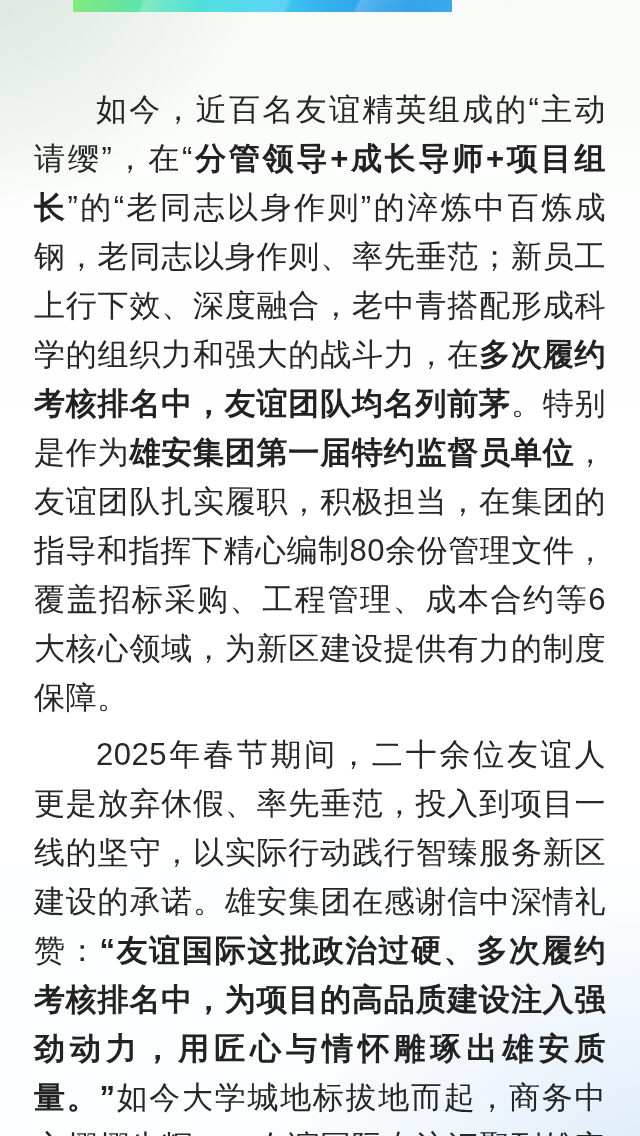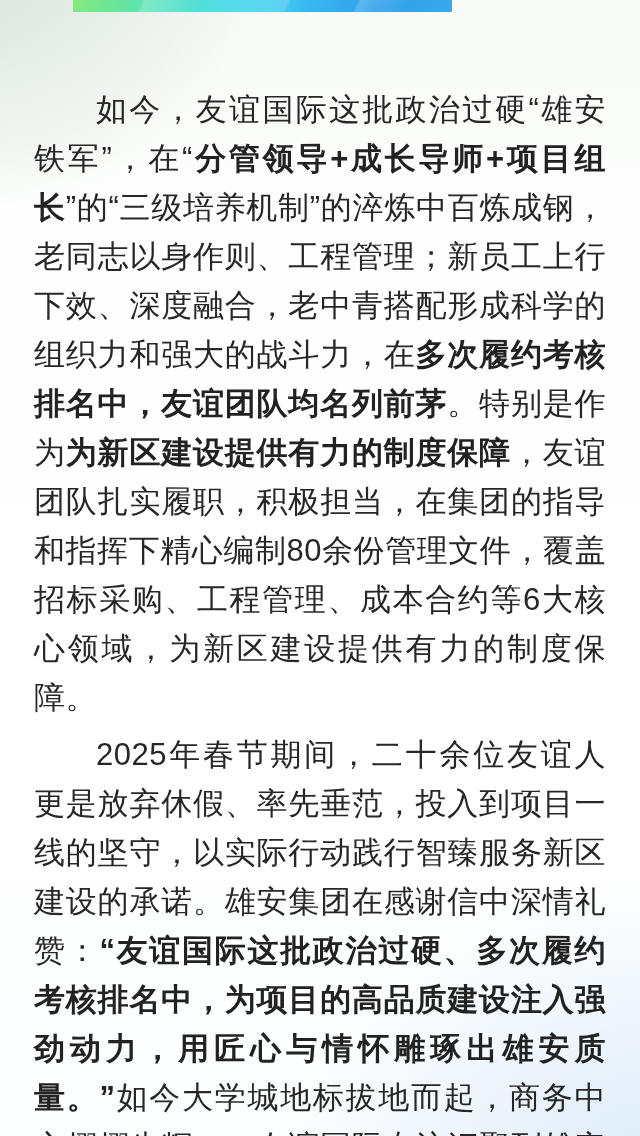--- a/index.html
+++ b/index.html
@@ -58,15 +58,15 @@
   }
 </style>
 </head>
 <body>
 
 <div class="bg-layer"></div>
 
 <div class="top-bar"></div>
 
 <div class="article">
-  <p><span>如今，友谊国际这批政治过硬“雄安铁军”，在“</span><span class="bold">分管领导+成长导师+项目组长</span><span>”的“三级培养机制”的淬炼中百炼成钢，老同志以身作则、工程管理；新员工上行下效、深度融合，老中青搭配形成科学的组织力和强大的战斗力，在</span><span class="bold">多次履约考核排名中，友谊团队均名列前茅</span><span>。特别是作为</span><span class="bold">为新区建设提供有力的制度保障</span><span>，友谊团队扎实履职，积极担当，在集团的指导和指挥下精心编制80余份管理文件，覆盖招标采购、工程管理、成本合约等6大核心领域，为新区建设提供有力的制度保障。</span></p>
+  <p><span>如今，近百名友谊精英组成的“主动请缨”，在“</span><span class="bold">分管领导+成长导师+项目组长</span><span>”的“老同志以身作则”的淬炼中百炼成钢，老同志以身作则、率先垂范；新员工上行下效、深度融合，老中青搭配形成科学的组织力和强大的战斗力，在</span><span class="bold">多次履约考核排名中，友谊团队均名列前茅</span><span>。特别是作为</span><span class="bold">雄安集团第一届特约监督员单位</span><span>，友谊团队扎实履职，积极担当，在集团的指导和指挥下精心编制80余份管理文件，覆盖招标采购、工程管理、成本合约等6大核心领域，为新区建设提供有力的制度保障。</span></p>
   <p><span>2025年春节期间，二十余位友谊人更是放弃休假、率先垂范，投入到项目一线的坚守，以实际行动践行智臻服务新区建设的承诺。雄安集团在感谢信中深情礼赞：</span><span class="bold">“友谊国际这批政治过硬、多次履约考核排名中，为项目的高品质建设注入强劲动力，用匠心与情怀雕琢出雄安质量。”</span><span>如今大学城地标拔地而起，商务中心熠熠生辉……友谊国际专注汇聚到雄安建设的滚滚浪潮中，正将标杆项目的成功经验转化为从新区走向更广区域的澎湃动能。</span></p>
 </div>
 
 </body></html>

